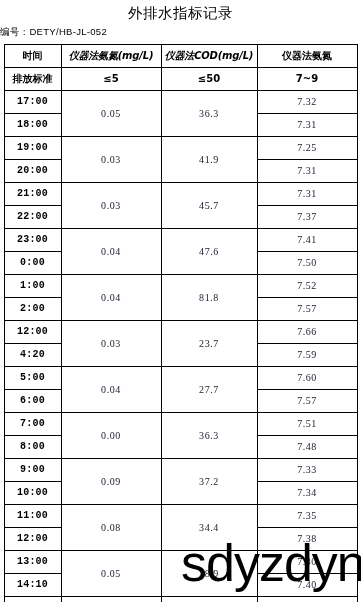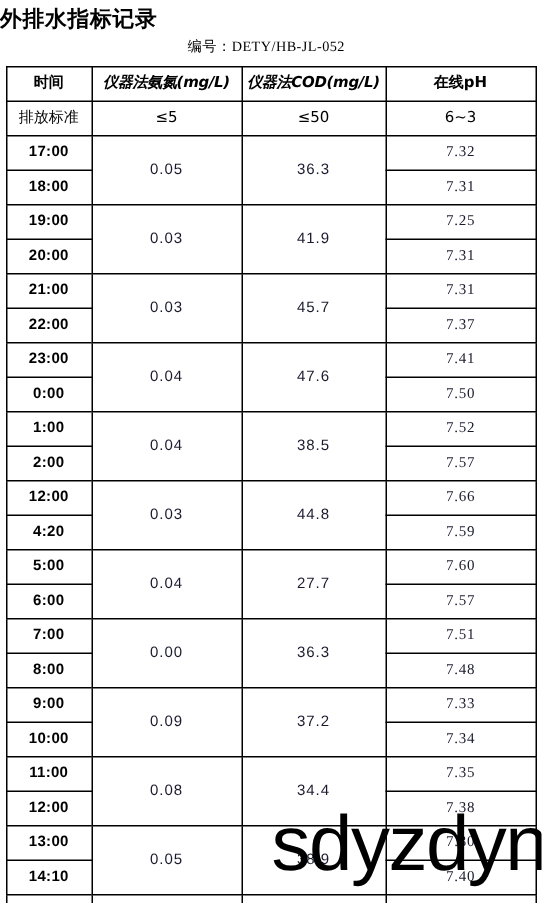--- a/index.html
+++ b/index.html
@@ -11,32 +11,32 @@
     width: 361px;
     height: 602px;
     position: relative;
     overflow: hidden;
     font-family: "Liberation Serif", "DejaVu Serif", serif;
     color: #000000;
   }
 
   
   .doc-title {
-    text-align: left;
+    text-align: center;
     font-family: "DejaVu Sans", sans-serif;
-    font-weight: bold;
+    font-weight: normal;
     font-size: 14.5px;
     letter-spacing: 0.5px;
     margin: 4px 0 0 0;
     line-height: 18px;
     color: #000;
   }
   .doc-ref {
-    text-align: center;
-    font-family: Liberation Serif, serif;
+    text-align: left;
+    font-family: Liberation Sans, sans-serif;
     font-size: 9.5px;
     letter-spacing: 0.3px;
     padding-right: 6px;
     margin-top: 4px;
     line-height: 12px;
     white-space: nowrap;
   }
 
   
   .sheet {
@@ -69,37 +69,37 @@
     font-size: 10px;
     height: 26px;
   }
   .hdr-cell.narrow {
     font-size: 10px;
     letter-spacing: -0.2px;
     font-style: italic;
   }
   .std-cell {
     font-family: "DejaVu Sans", sans-serif;
-    font-weight: normal;
+    font-weight: bold;
     font-size: 10.5px;
     height: 24px;
   }
   .std-label {
     font-size: 10px;
   }
 
   
   .time-cell {
-    font-family: Liberation Sans, sans-serif;
+    font-family: Liberation Mono, monospace;
     font-weight: bold;
     font-size: 10.5px;
     letter-spacing: 0.2px;
   }
   .val-cell {
-    font-family: Liberation Sans, sans-serif;
+    font-family: Liberation Serif, serif;
     font-size: 10.5px;
     letter-spacing: 0.6px;
     color: #1a1a2e;
   }
   .ph-cell {
     font-family: "Liberation Serif", serif;
     font-size: 9.5px;
     letter-spacing: 0.5px;
     color: #1a1a2e;
     height: 21px;
@@ -133,27 +133,27 @@
     <col class="c-time">
     <col class="c-nh3">
     <col class="c-cod">
     <col class="c-ph">
   </colgroup>
   <thead>
     <tr>
       <th class="hdr-cell">时间</th>
       <th class="hdr-cell narrow">仪器法氨氮(mg/L)</th>
       <th class="hdr-cell narrow">仪器法COD(mg/L)</th>
-      <th class="hdr-cell">在线pH</th>
+      <th class="hdr-cell">仪器法氨氮</th>
     </tr>
     <tr>
       <td class="std-cell std-label">排放标准</td>
       <td class="std-cell">≤5</td>
       <td class="std-cell">≤50</td>
-      <td class="std-cell">6~3</td>
+      <td class="std-cell">7~9</td>
     </tr>
   </thead>
   <tbody id="table-body">
       <tr>
         <td class="time-cell">17:00</td>
         <td class="val-cell" rowspan="2">0.05</td>
         <td class="val-cell" rowspan="2">36.3</td>
         <td class="ph-cell">7.32</td>
       </tr>
       <tr>
@@ -186,31 +186,31 @@
         <td class="val-cell" rowspan="2">47.6</td>
         <td class="ph-cell">7.41</td>
       </tr>
       <tr>
         <td class="time-cell">0:00</td>
         <td class="ph-cell">7.50</td>
       </tr>
       <tr>
         <td class="time-cell">1:00</td>
         <td class="val-cell" rowspan="2">0.04</td>
-        <td class="val-cell" rowspan="2">38.5</td>
+        <td class="val-cell" rowspan="2">81.8</td>
         <td class="ph-cell">7.52</td>
       </tr>
       <tr>
         <td class="time-cell">2:00</td>
         <td class="ph-cell">7.57</td>
       </tr>
       <tr>
         <td class="time-cell">12:00</td>
         <td class="val-cell" rowspan="2">0.03</td>
-        <td class="val-cell" rowspan="2">44.8</td>
+        <td class="val-cell" rowspan="2">23.7</td>
         <td class="ph-cell">7.66</td>
       </tr>
       <tr>
         <td class="time-cell">4:20</td>
         <td class="ph-cell">7.59</td>
       </tr>
       <tr>
         <td class="time-cell">5:00</td>
         <td class="val-cell" rowspan="2">0.04</td>
         <td class="val-cell" rowspan="2">27.7</td>

